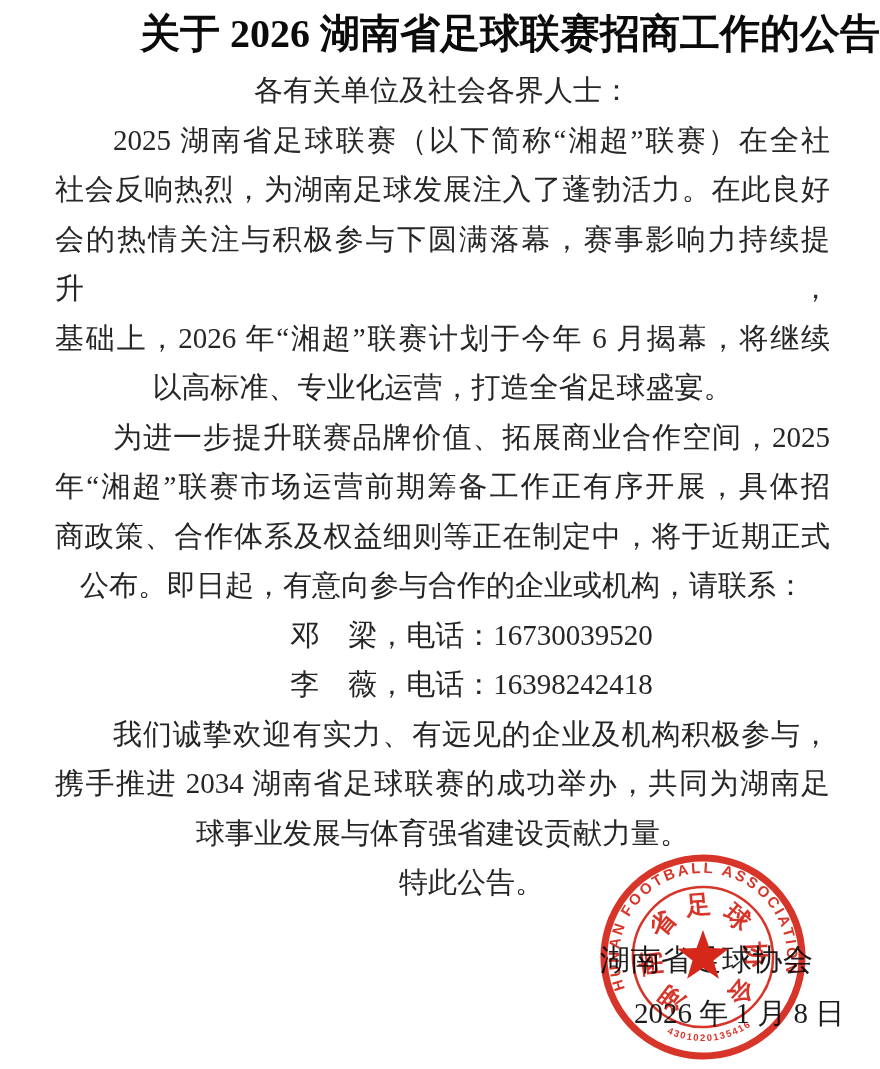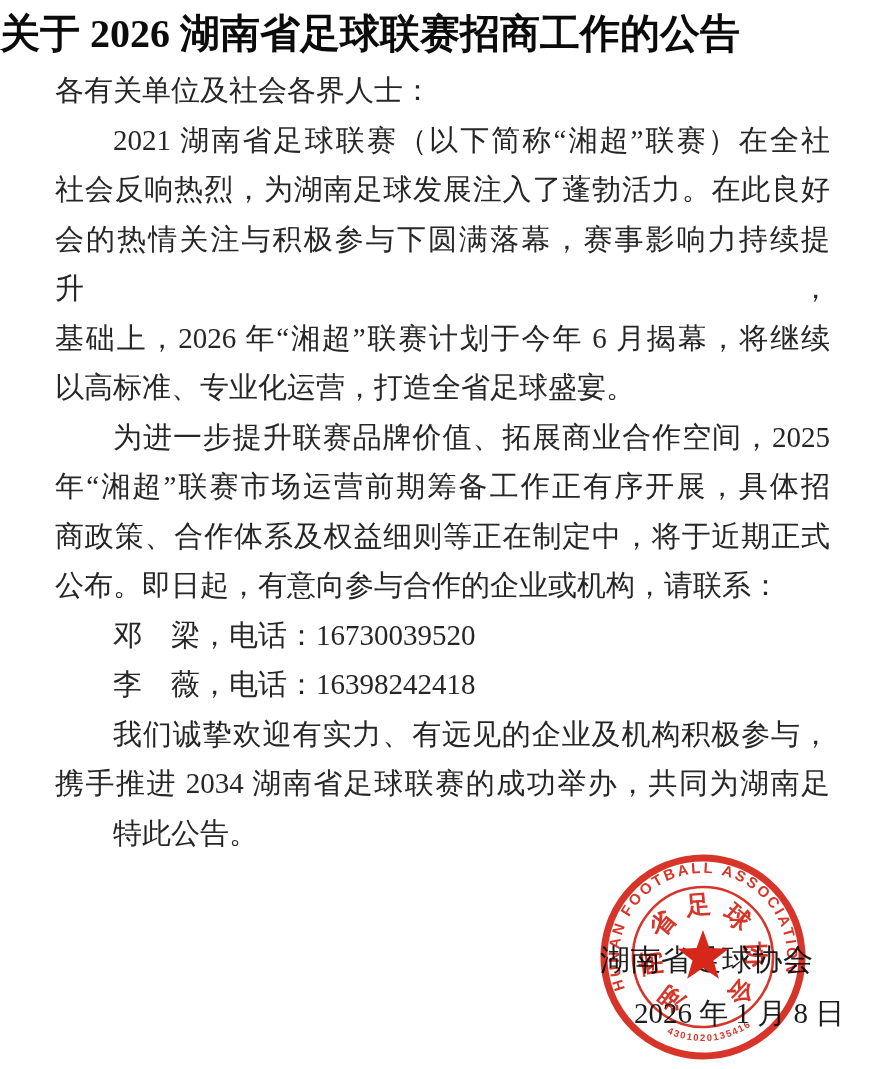--- a/index.html
+++ b/index.html
@@ -6,36 +6,37 @@
   html,body { background:#ffffff; }
   .page {
     position:relative;
     width:880px; height:1069px;
     background:#ffffff;
     overflow:hidden;
     font-family:"Liberation Serif","DejaVu Serif",serif;
   }
   .doc-title {
     padding-top:6px;
-    text-align:left;
+    text-align:right;
     font-size:40px;
     font-weight:bold;
     color:#0b0b0b;
     letter-spacing:0px;
     white-space:nowrap;
   }
   .body-text {
     position:absolute;
     top:66px; left:55px; right:50px;
   }
   .line {
     font-size:29px;
     line-height:49.5px;
     color:#262626;
     white-space:nowrap;
+    text-align:center;
   }
   .line.fill {
     white-space:normal;
     text-align:justify;
     text-align-last:justify;
     text-justify:inter-character;
   }
   .line.indent { text-indent:58px; }
   .closing-signature {
     position:absolute;
@@ -85,33 +86,34 @@
 </style>
 </head>
 <body>
 
 <div class="page">
 
   <div class="doc-title"><span>关于 2026 湖南省足球联赛招商工作的公告</span></div>
 
   <div class="body-text">
     <div class="line">各有关单位及社会各界人士：</div>
-    <div class="line indent fill">2021 湖南省足球联赛（以下简称“湘超”联赛）在全社</div>
+    <div class="line indent fill">2025 湖南省足球联赛（以下简称“湘超”联赛）在全社</div>
     <div class="line fill">社会反响热烈，为湖南足球发展注入了蓬勃活力。在此良好</div>
     <div class="line fill">会的热情关注与积极参与下圆满落幕，赛事影响力持续提升，</div>
     <div class="line fill">基础上，2026 年“湘超”联赛计划于今年 6 月揭幕，将继续</div>
     <div class="line">以高标准、专业化运营，打造全省足球盛宴。</div>
     <div class="line indent fill">为进一步提升联赛品牌价值、拓展商业合作空间，2025</div>
     <div class="line fill">年“湘超”联赛市场运营前期筹备工作正有序开展，具体招</div>
     <div class="line fill">商政策、合作体系及权益细则等正在制定中，将于近期正式</div>
     <div class="line">公布。即日起，有意向参与合作的企业或机构，请联系：</div>
     <div class="line indent">邓　梁，电话：16730039520</div>
     <div class="line indent">李　薇，电话：16398242418</div>
     <div class="line indent fill">我们诚挚欢迎有实力、有远见的企业及机构积极参与，</div>
     <div class="line fill">携手推进 2034 湖南省足球联赛的成功举办，共同为湖南足</div>
+    <div class="line">球事业发展与体育强省建设贡献力量。</div>
     <div class="line indent">特此公告。</div>
   </div>
 
   <div class="closing-signature">湖南省足球协会</div>
   <div class="closing-date">2026 年 1 月 8 日</div>
 
   <svg class="seal-svg" viewBox="-107 -107 214 214">
     <g transform="rotate(-5)" fill="none" stroke="#d5281b">
       <circle cx="0" cy="0" r="99" stroke-width="7"></circle>
       <circle cx="0" cy="0" r="70" stroke-width="2.6"></circle>

